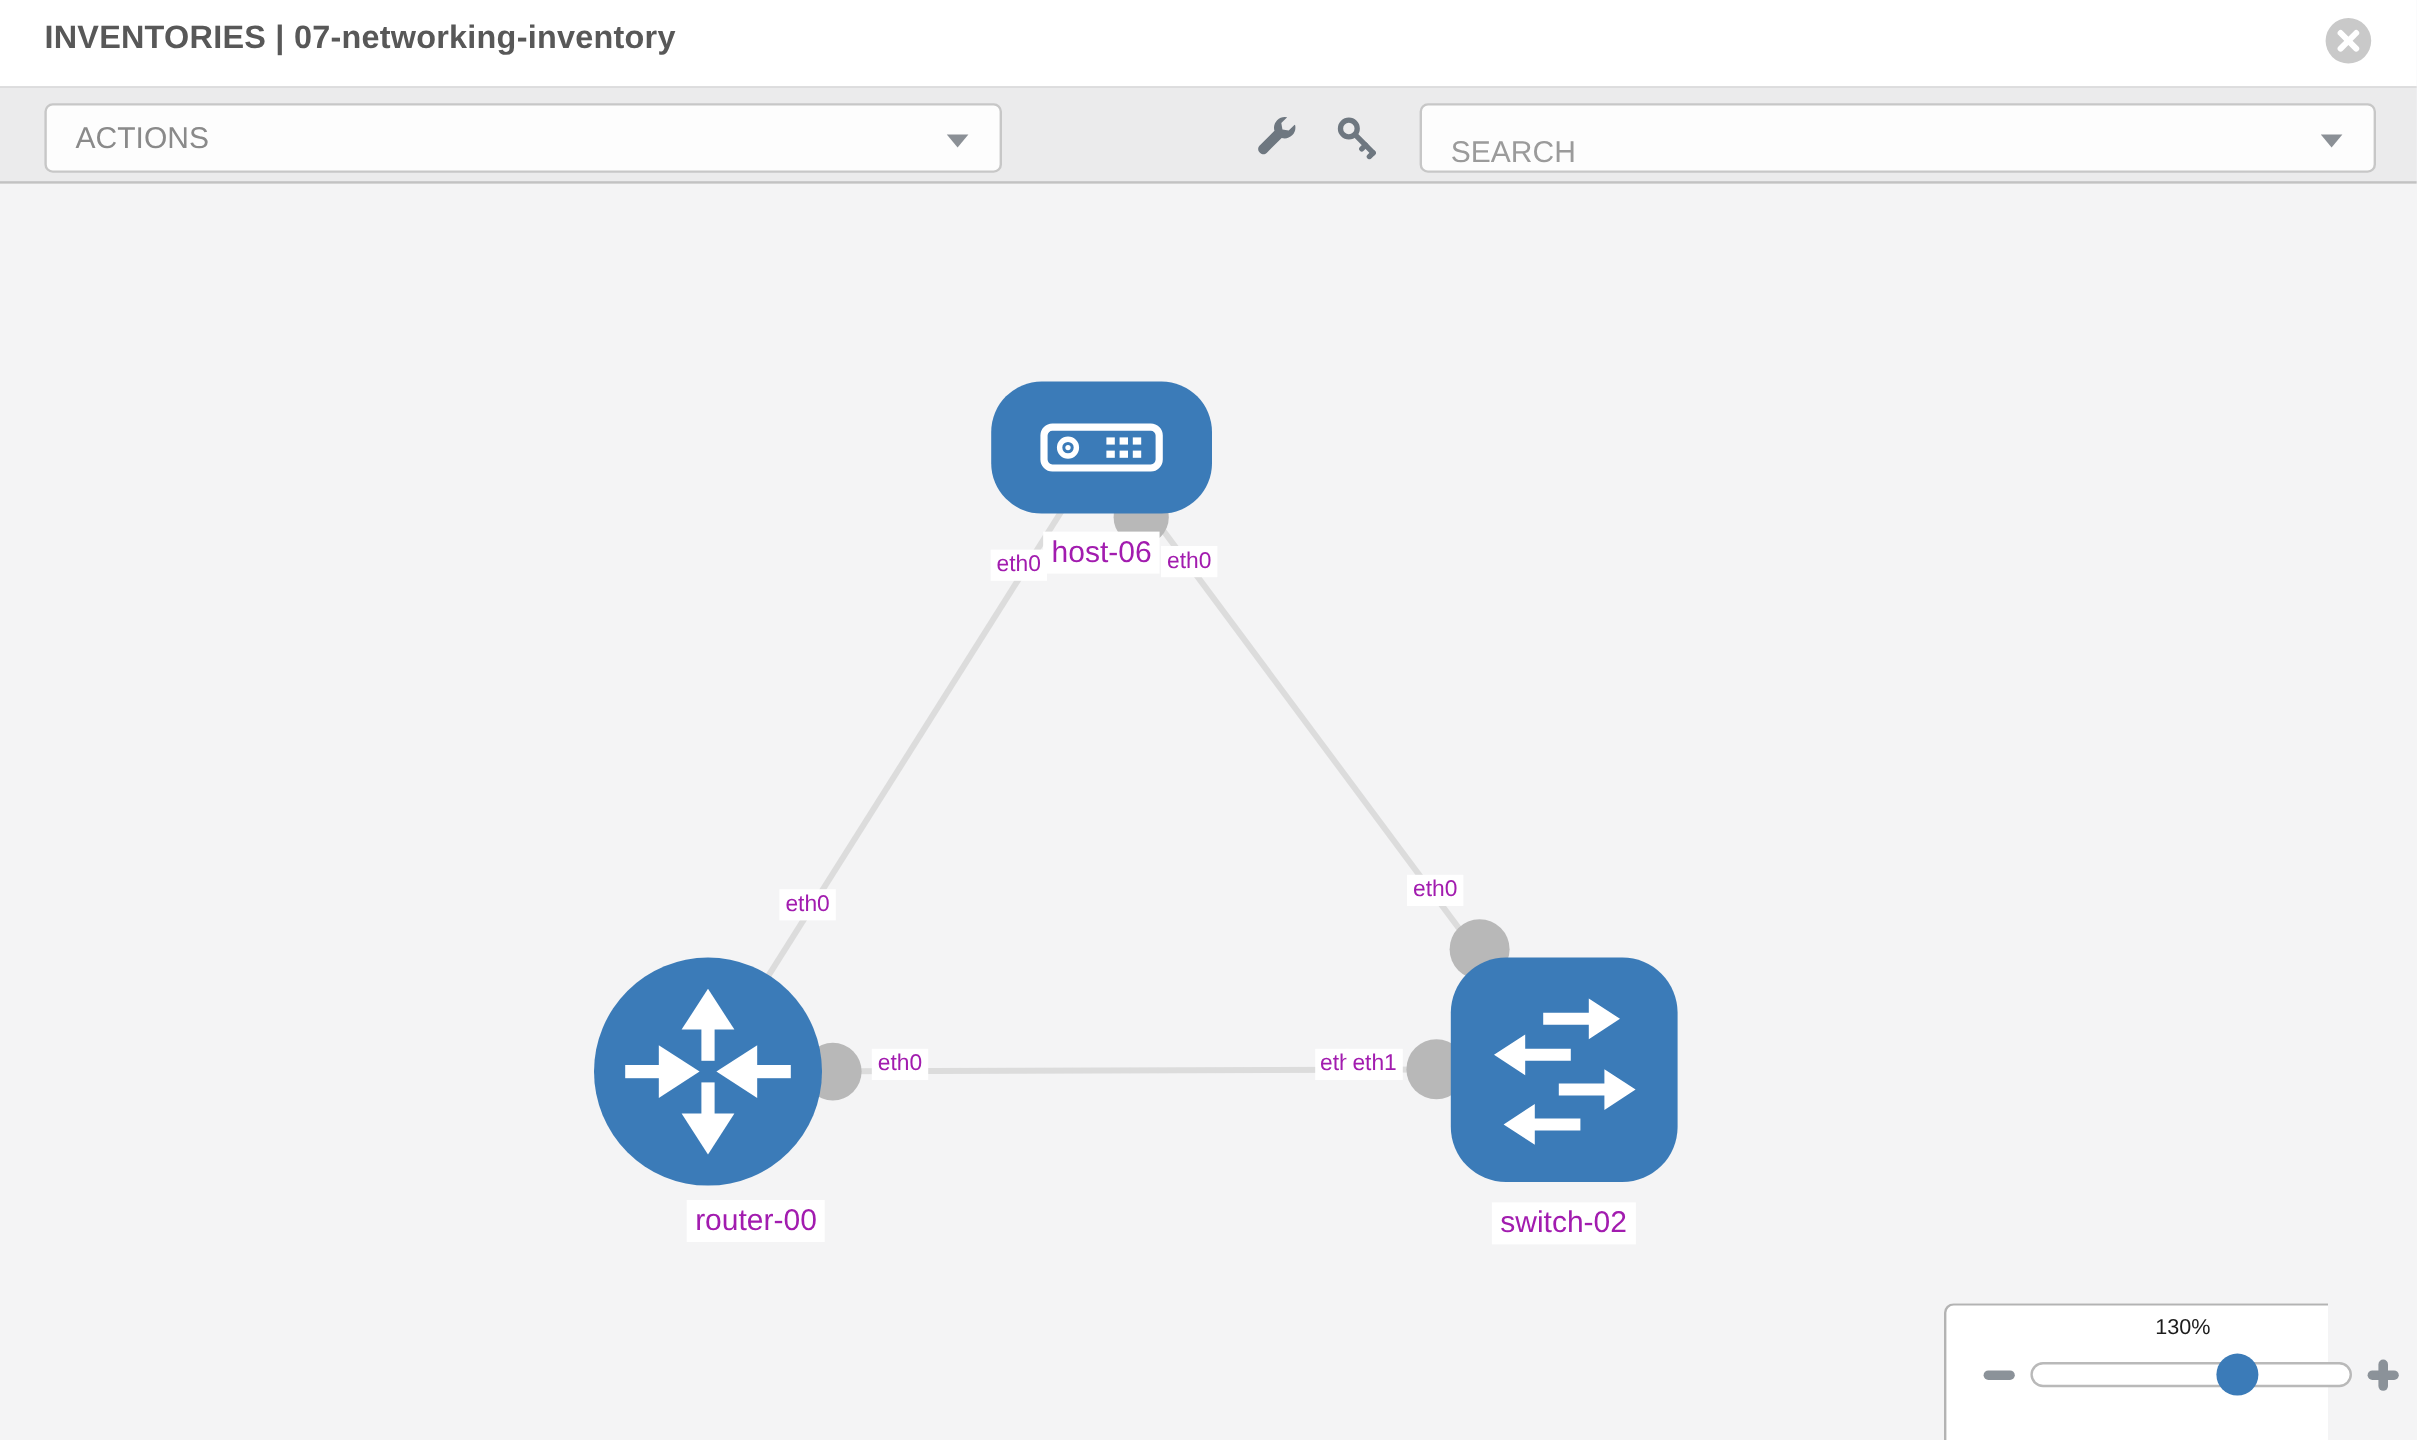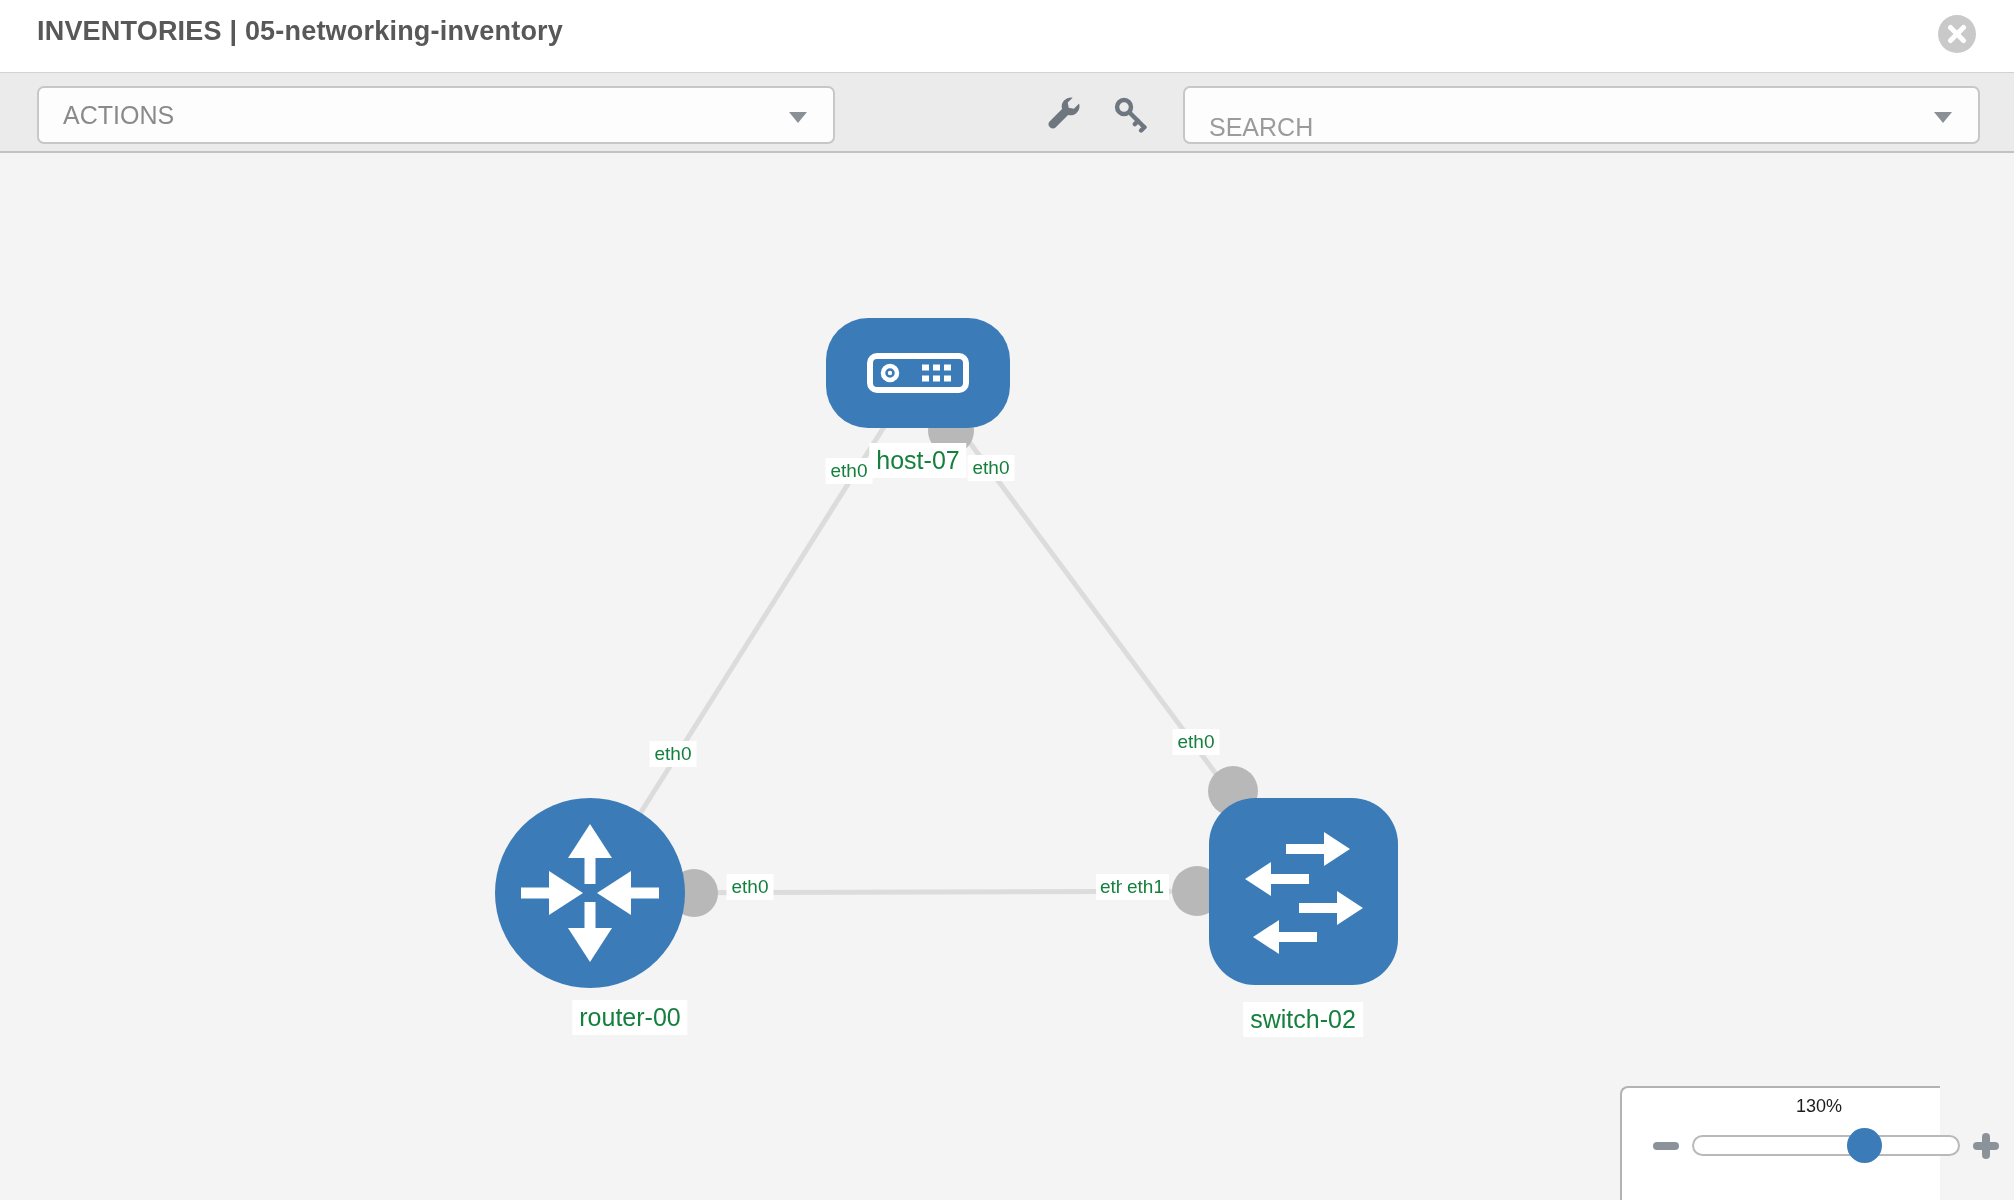--- a/index.html
+++ b/index.html
@@ -27,21 +27,21 @@
 
   
   .canvas { position:absolute; left:0; top:155px; width:2014px; height:1045px; background:#f4f4f5; }
   .net-svg { position:absolute; left:0; top:0; }
   .node { position:absolute; background:#3b7bb8; cursor:pointer; }
   .node svg { position:absolute; left:0; top:0; }
   .node-host   { left:826px; top:163px; width:184px; height:110px; border-radius:42px; }
   .node-router { left:495px; top:643px; width:190px; height:190px; border-radius:50%; }
   .node-switch { left:1209px; top:643px; width:189px; height:187px; border-radius:46px; }
 
-  .chip { position:absolute; background:#ffffff; color:#15803d; white-space:nowrap; }
+  .chip { position:absolute; background:#ffffff; color:#a21caf; white-space:nowrap; }
   .node-chip { font-size:25px; padding:3px 7px; transform:translateX(-50%); }
   .if-chip { font-size:19px; padding:2px 5px; transform:translateX(-50%); }
   .if-chip.raw { transform:none; }
   .chip-under { left:1096px; top:719px; width:28px; overflow:hidden; padding:2px 0 2px 4px; }
   .chip-over { left:1122px; top:719px; }
 
   
   .zoom-panel { position:absolute; left:1620px; top:1086px; width:320px; height:114px; background:#ffffff; border-left:2px solid #b3b3b3; border-top:2px solid #b3b3b3; border-top-left-radius:8px; }
   .zoom-level { position:absolute; left:0; top:8px; width:394px; text-align:center; font-size:18px; color:#1c1c1c; }
   .zoom-minus, .zoom-plus { position:absolute; top:38px; width:40px; height:40px; cursor:pointer; }
@@ -49,21 +49,21 @@
   .zoom-plus  { left:344px; }
   .zoom-minus .bar-h, .zoom-plus .bar-h { position:absolute; left:7px; top:16px; width:26px; height:8px; border-radius:4px; background:#8b9299; }
   .zoom-plus .bar-v { position:absolute; left:16px; top:7px; width:8px; height:26px; border-radius:4px; background:#8b9299; }
   .zoom-track { position:absolute; left:70px; top:47px; width:268px; height:21px; background:#ffffff; border:2px solid #b9b9b9; border-radius:11px; cursor:pointer; }
   .zoom-handle { position:absolute; left:225px; top:40px; width:35px; height:35px; border-radius:50%; background:#3b7bb8; cursor:grab; }
 </style>
 </head>
 <body>
 
 <div class="titlebar">
-  <div class="page-title">INVENTORIES | 05-networking-inventory</div>
+  <div class="page-title">INVENTORIES | 07-networking-inventory</div>
   <div class="close-btn">
     <span>
       <svg width="20" height="20" viewBox="0 0 20 20">
           <g stroke="#ffffff" stroke-width="5" stroke-linecap="round">
             <line x1="3.5" y1="3.5" x2="16.5" y2="16.5"></line>
             <line x1="16.5" y1="3.5" x2="3.5" y2="16.5"></line>
           </g>
         </svg>
     </span>
   </div>
@@ -159,21 +159,21 @@
         <g fill="#ffffff">
           <path d="M77,46 h38 v-12 l26,17 -26,17 v-12 h-38 z"></path>
           <path d="M100,76 h-38 v-12 l-26,17 26,17 v-12 h38 z"></path>
           <path d="M90,105 h38 v-12 l26,17 -26,17 v-12 h-38 z"></path>
           <path d="M108,134 h-38 v-12 l-26,17 26,17 v-12 h38 z"></path>
         </g>
       </svg>
     </span>
   </div>
 
-  <div class="chip node-chip" style="left:918px; top:288px;">host-07</div>
+  <div class="chip node-chip" style="left:918px; top:288px;">host-06</div>
   <div class="chip node-chip" style="left:590px; top:845px;margin-left:40px;">router-00</div>
   <div class="chip node-chip" style="left:1303px; top:847px;">switch-02</div>
 
   <div class="chip if-chip" style="left:849px; top:303px;">eth0</div>
   <div class="chip if-chip" style="left:673px; top:586px;">eth0</div>
   <div class="chip if-chip" style="left:991px; top:300px;">eth0</div>
   <div class="chip if-chip" style="left:1196px; top:574px;">eth0</div>
   <div class="chip if-chip" style="left:750px; top:719px;">eth0</div>
   <div class="chip if-chip raw chip-under">eth0</div>
   <div class="chip if-chip raw chip-over">eth1</div>

